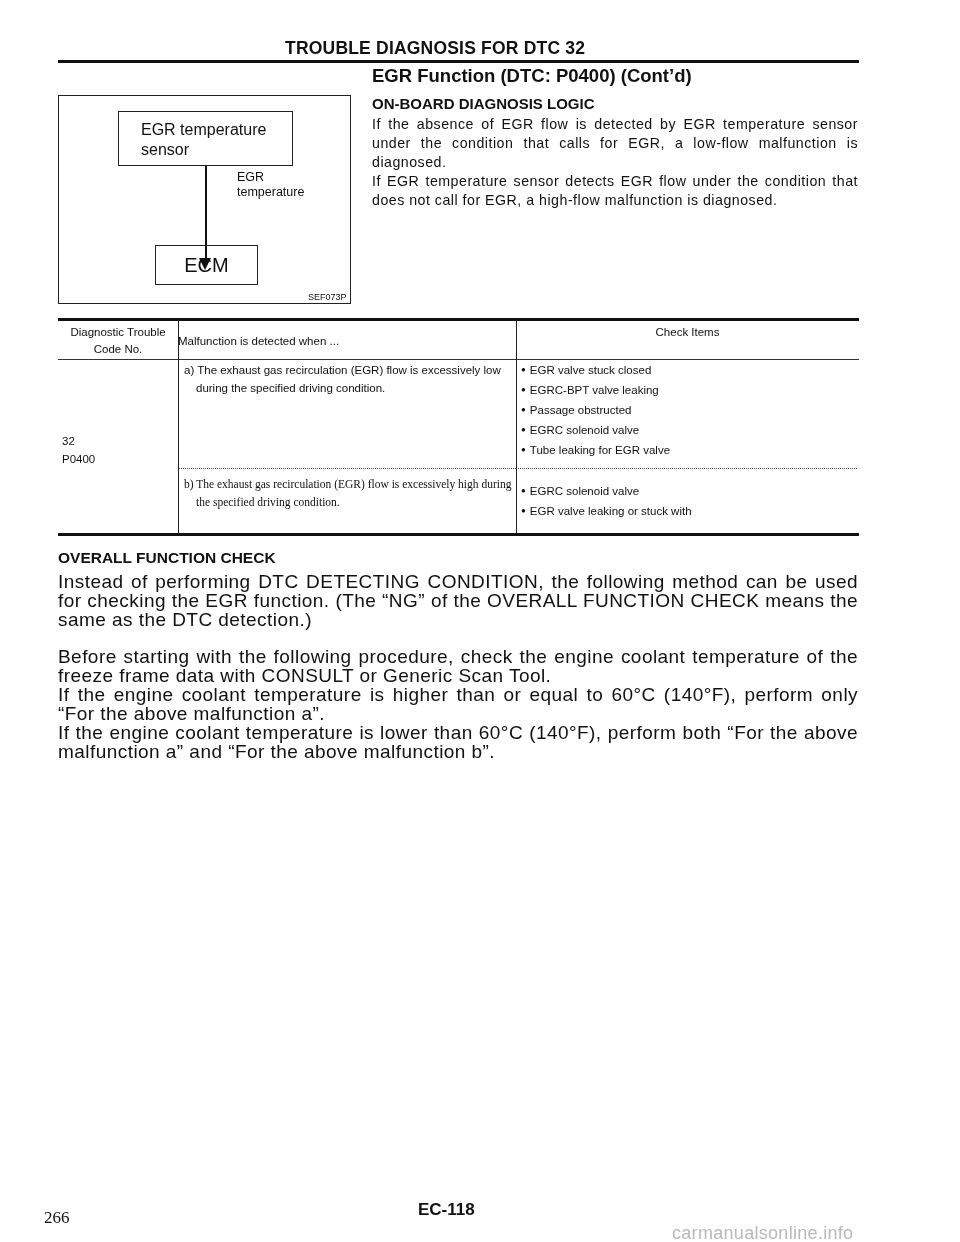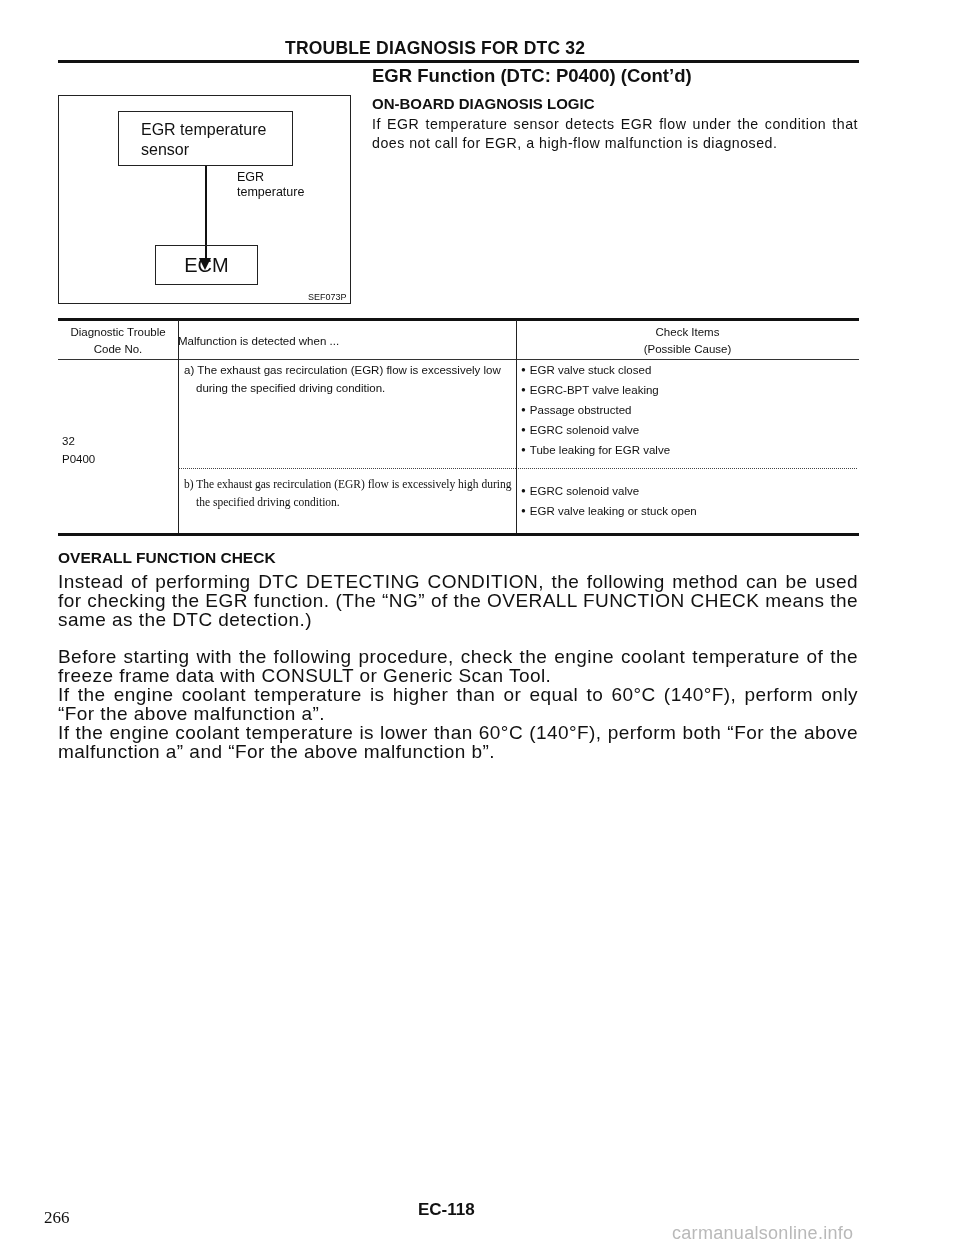--- a/index.html
+++ b/index.html
@@ -74,36 +74,36 @@
 <div class="abs dg-label">
   <div>EGR</div>
   <div>temperature</div>
 </div>
 <div class="abs dg-box2">ECM</div>
 <div class="abs dg-code">SEF073P</div>
 
 <div class="abs sec-title">EGR Function (DTC: P0400) (Cont’d)</div>
 <div class="abs sub-title">ON-BOARD DIAGNOSIS LOGIC</div>
 <div class="abs logic-text">
+  <p>If the absence of EGR flow is detected by EGR temperature sensor under the condition that calls for EGR, a low-flow malfunction is diagnosed.</p>
   <p>If EGR temperature sensor detects EGR flow under the condition that does not call for EGR, a high-flow malfunction is diagnosed.</p>
 </div>
 
 <div class="abs tbl-top"></div>
 <div class="abs tbl-headsep"></div>
 <div class="abs tbl-bottom"></div>
 <div class="abs tbl-v1"></div>
 <div class="abs tbl-v2"></div>
 <div class="abs tbl-dots" style="left:178px;width:338px;"></div>
 <div class="abs tbl-dots" style="left:518px;width:339px;"></div>
 
 <div class="abs cell th1">Diagnostic Trouble Code No.</div>
 <div class="abs cell th2">Malfunction is detected when ...</div>
 <div class="abs cell th3">
   <div>Check Items</div>
-  <div>(Possible Cause)</div>
 </div>
 
 <div class="abs cell dtc">
   <div>32</div>
   <div>P0400</div>
 </div>
 
 <div class="abs cell mal mal-a">
   <span class="hang">a) The exhaust gas recirculation (EGR) flow is excessively low during the specified driving condition.</span>
 </div>
@@ -113,21 +113,21 @@
 
 <div class="abs cell chk-list chk-a">
   <div>EGR valve stuck closed</div>
   <div>EGRC-BPT valve leaking</div>
   <div>Passage obstructed</div>
   <div>EGRC solenoid valve</div>
   <div>Tube leaking for EGR valve</div>
 </div>
 <div class="abs cell chk-list chk-b">
   <div>EGRC solenoid valve</div>
-  <div>EGR valve leaking or stuck open</div>
+  <div>EGR valve leaking or stuck with</div>
 </div>
 
 <div class="abs ofc-title">OVERALL FUNCTION CHECK</div>
 <div class="abs ofc-text">
   <p>Instead of performing DTC DETECTING CONDITION, the following method can be used for checking the EGR function. (The “NG” of the OVERALL FUNCTION CHECK means the same as the DTC detection.)</p>
   <div class="gap"></div>
   <p>Before starting with the following procedure, check the engine coolant temperature of the freeze frame data with CONSULT or Generic Scan Tool.</p>
   <p>If the engine coolant temperature is higher than or equal to 60°C (140°F), perform only “For the above malfunction a”.</p>
   <p>If the engine coolant temperature is lower than 60°C (140°F), perform both “For the above malfunction a” and “For the above malfunction b”.</p>
 </div>

